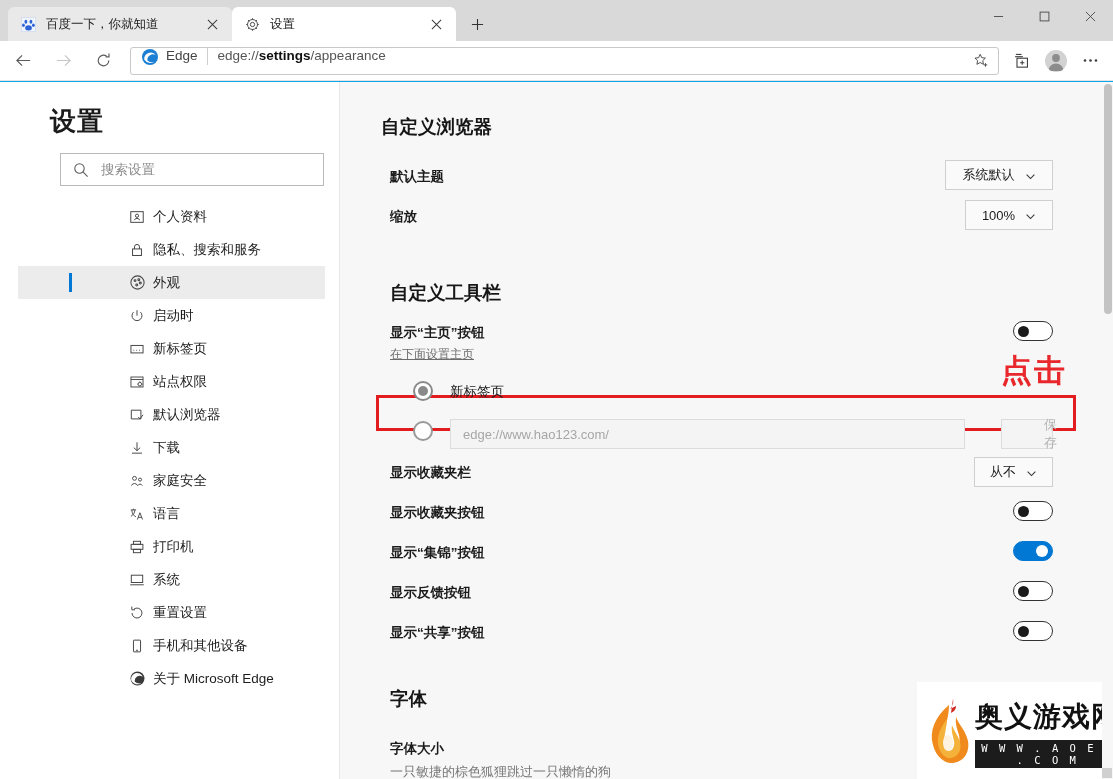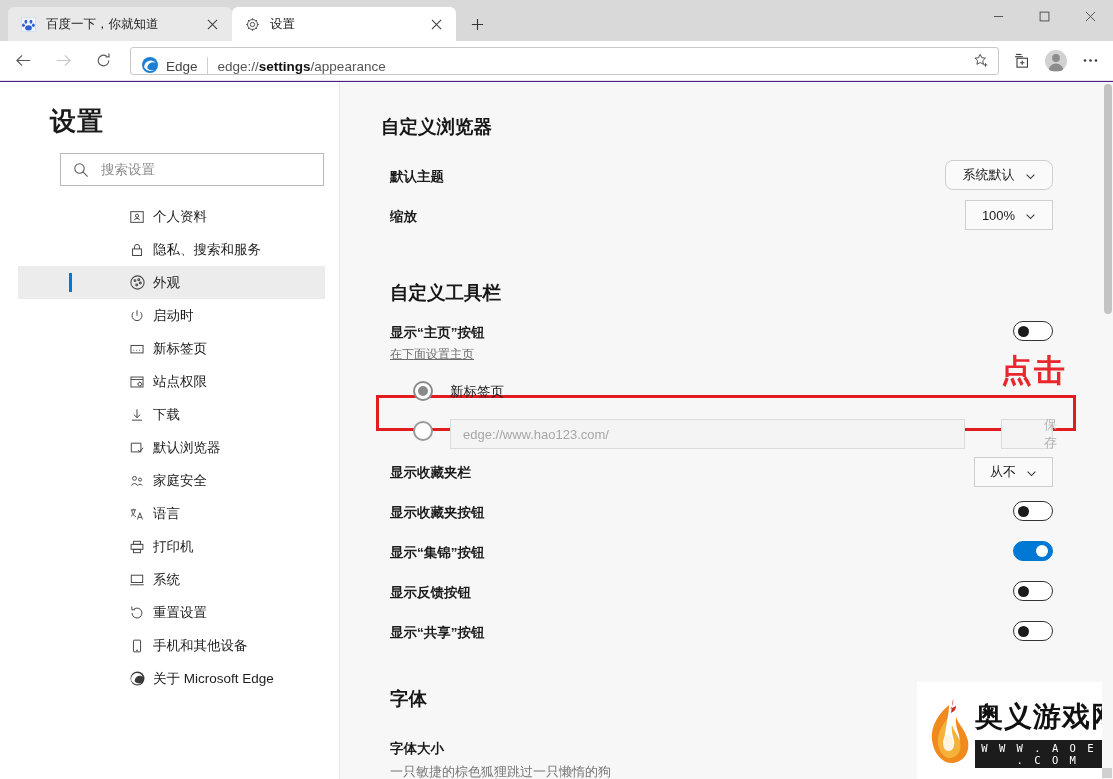--- a/index.html
+++ b/index.html
@@ -2,21 +2,21 @@
 <html><head>
 <meta charset="utf-8">
 <style>
   * { box-sizing: border-box; margin: 0; padding: 0; }
   html, body {
     width: 1113px; height: 779px;
     overflow: hidden;
     font-family: "Liberation Sans", "DejaVu Sans", sans-serif;
     background: #ffffff;
   }
-  #app { position: relative; width: 1113px; height: 779px; background: #4c1d95; }
+  #app { position: relative; width: 1113px; height: 779px; background: #0ea5e9; }
 
   
   .titlebar {
     position: absolute; left: 0; top: 0; width: 1113px; height: 41px;
     background: #d9d9d9;
     display: flex; align-items: flex-end;
   }
   .tabstrip { display: flex; align-items: flex-end; height: 41px; padding-left: 8px; }
   .tab {
     position: relative;
@@ -64,21 +64,21 @@
   }
   .navbtn {
     width: 34px; height: 34px; margin-left: 6px;
     display: flex; align-items: center; justify-content: center;
     color: #5a5a5a;
   }
   .navbtn.disabled { color: #c6c6c6; }
   .omnibox {
     flex: 1 1 auto; height: 28px; margin: 0 6px 0 10px;
     background: #ffffff; border: 1px solid #c9c9c9; border-radius: 3px;
-    display: flex; align-items: flex-end; padding: 0 4px 0 10px;
+    display: flex; align-items: flex-start; padding: 0 4px 0 10px;
   }
   .edge-logo { width: 18px; height: 18px; flex: 0 0 18px; margin-right: 7px; }
   .edge-word { font-size: 13.5px; color: #444; margin-right: 9px; }
   .omni-div { width: 1px; height: 17px; background: #cfcfcf; margin-right: 10px; }
   .omni-url { font-size: 13.5px; color: #555; flex: 1 1 auto; white-space: nowrap; overflow: hidden; }
   .omni-url b { color: #111; font-weight: 700; }
   .omni-star { width: 26px; height: 26px; display: flex; align-items: center; justify-content: center; color: #444; }
   .tb-icon {
     width: 34px; height: 34px; display: flex; align-items: center; justify-content: center;
     color: #3d3d3d; flex: 0 0 34px;
@@ -438,34 +438,34 @@
               <circle cx="12.2" cy="11.4" r="2"></circle>
                 <path d="M12.2 8.3 L12.2 9 M12.2 13.8 L12.2 14.5 M9.1 11.4 L9.8 11.4 M14.6 11.4 L15.3 11.4"></path>
             </svg>
           </span>
           <span class="nav-label">站点权限</span>
         </div>
 
         <div class="navitem">
           <span class="nav-ico">
             <svg width="16" height="16" viewBox="0 0 18 18" fill="none" stroke="currentColor" stroke-width="1.1">
-              <path d="M9 2.6 L9 12 M5.4 8.6 L9 12 L12.6 8.6 M3.4 14.8 L14.6 14.8"></path>
-            </svg>
-          </span>
-          <span class="nav-label">下载</span>
-        </div>
-
-        <div class="navitem">
-          <span class="nav-ico">
-            <svg width="16" height="16" viewBox="0 0 18 18" fill="none" stroke="currentColor" stroke-width="1.1">
               <path d="M2.6 3.6 L13.4 3.6 L13.4 13.4 L2.6 13.4 Z"></path>
               <path d="M10.4 11.2 L12.3 13.4 L15.8 8.8"></path>
             </svg>
           </span>
           <span class="nav-label">默认浏览器</span>
+        </div>
+
+        <div class="navitem">
+          <span class="nav-ico">
+            <svg width="16" height="16" viewBox="0 0 18 18" fill="none" stroke="currentColor" stroke-width="1.1">
+              <path d="M9 2.6 L9 12 M5.4 8.6 L9 12 L12.6 8.6 M3.4 14.8 L14.6 14.8"></path>
+            </svg>
+          </span>
+          <span class="nav-label">下载</span>
         </div>
 
         <div class="navitem">
           <span class="nav-ico">
             <svg width="16" height="16" viewBox="0 0 18 18" fill="none" stroke="currentColor" stroke-width="1.05">
               <circle cx="6.2" cy="6" r="2.2"></circle>
                 <path d="M2.8 14.2 A3.6 3.6 0 0 1 9.6 14.2"></path>
               <circle cx="12.4" cy="7.4" r="1.7"></circle>
                 <path d="M9.9 14.2 A2.8 2.8 0 0 1 15 14.2"></path>
             </svg>
@@ -536,21 +536,21 @@
 
       </div>
     </div>
 
     <div class="content">
       <div class="c-inner">
 
         <div class="sec-head" style="left:41px; top:32px;">自定义浏览器</div>
 
         <div style="position:absolute; left:50px; top:86px;" class="row-label">默认主题</div>
-        <div class="combo" style="position:absolute; left:605px; top:78px; width:108px;border-radius:8px;">
+        <div class="combo" style="position:absolute; left:605px; top:78px; width:108px;">
           <span>系统默认</span>
           <span class="chev">
             <svg width="11" height="11" viewBox="0 0 12 12" fill="none" stroke="currentColor" stroke-width="1.15">
                 <path d="M1.8 4 L6 8.2 L10.2 4"></path>
               </svg>
           </span>
         </div>
 
         <div style="position:absolute; left:50px; top:126px;" class="row-label">缩放</div>
         <div class="combo" style="position:absolute; left:625px; top:118px; width:88px;">

